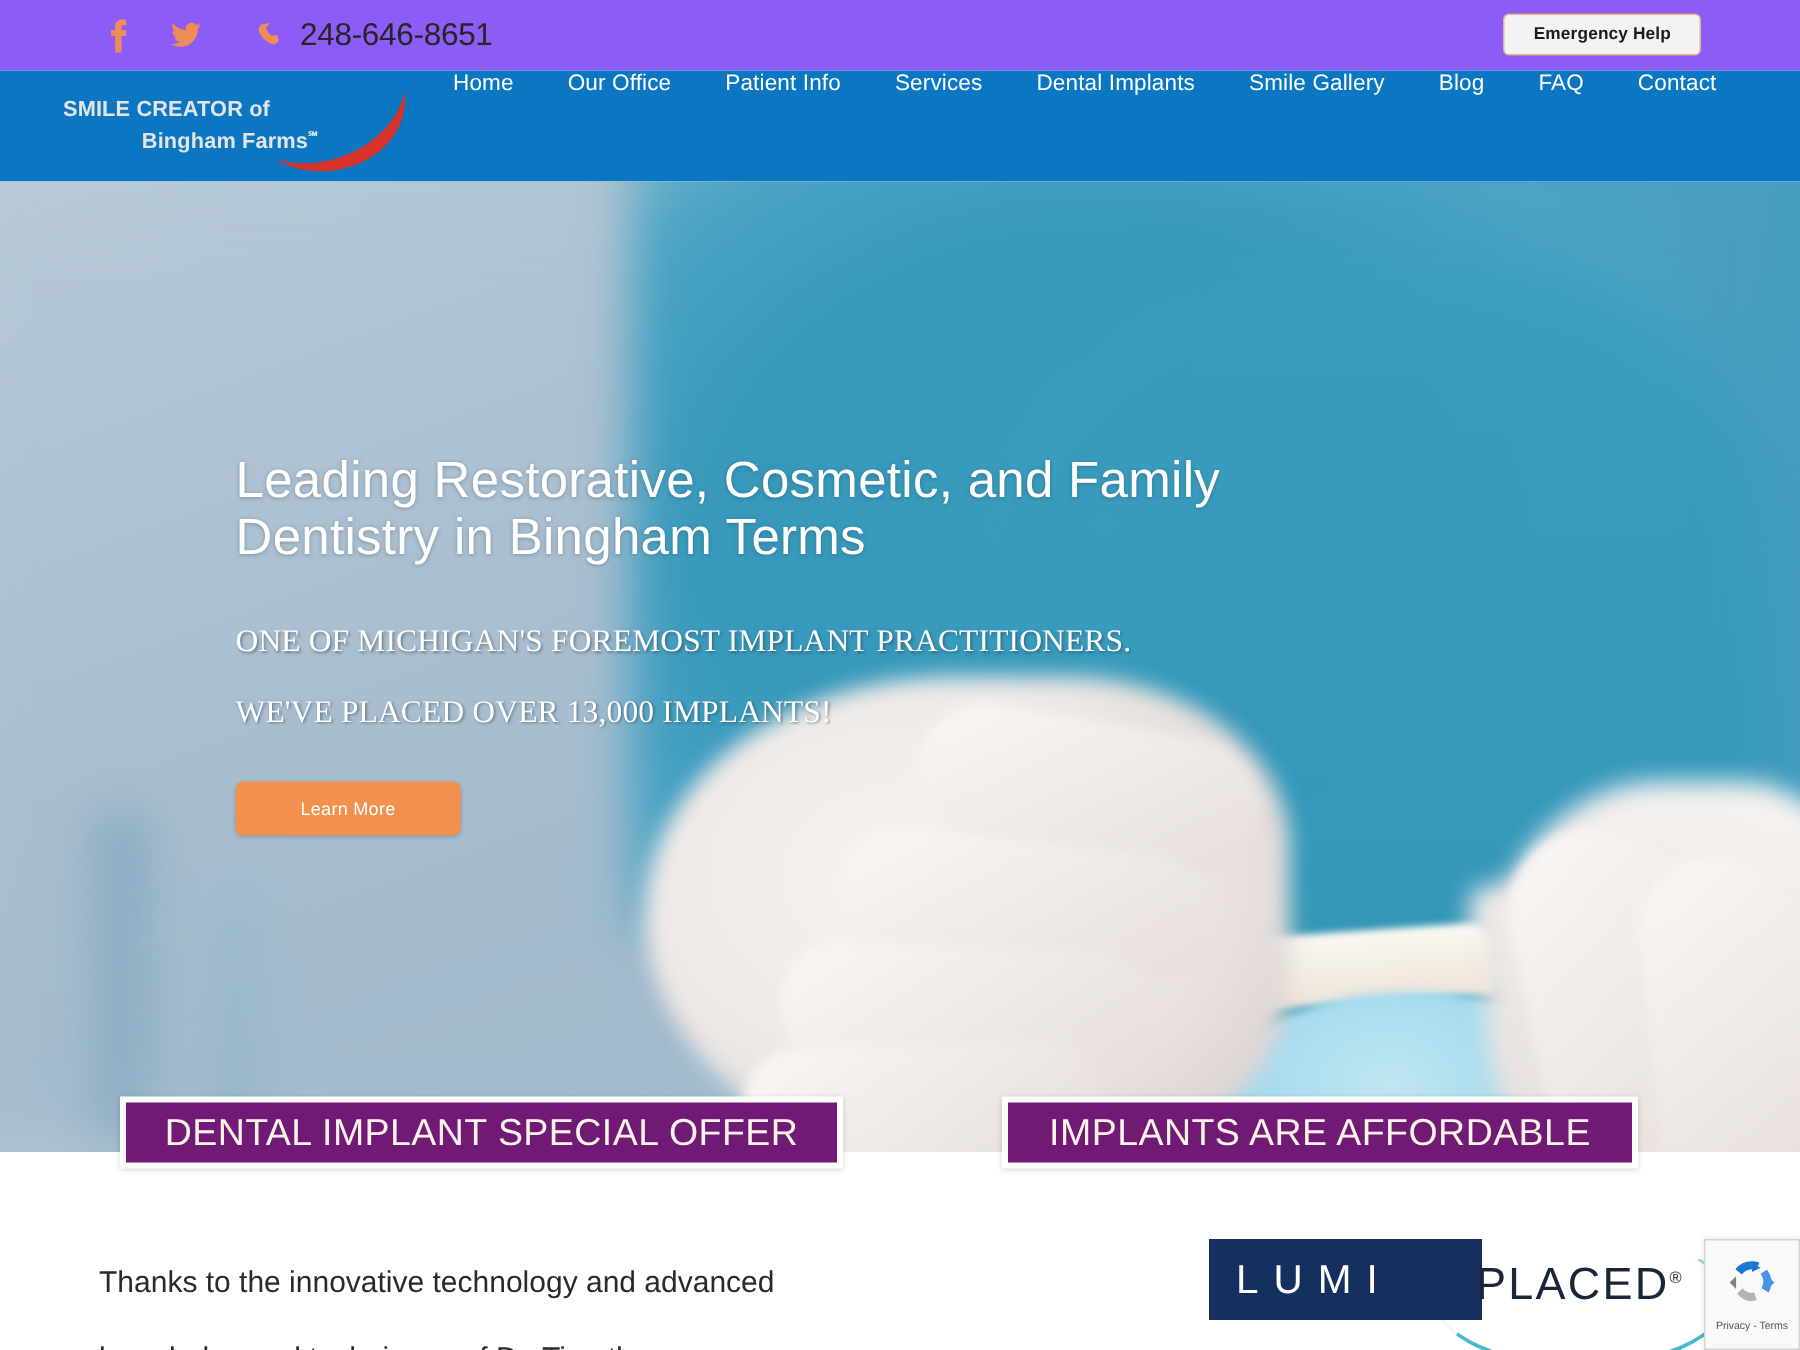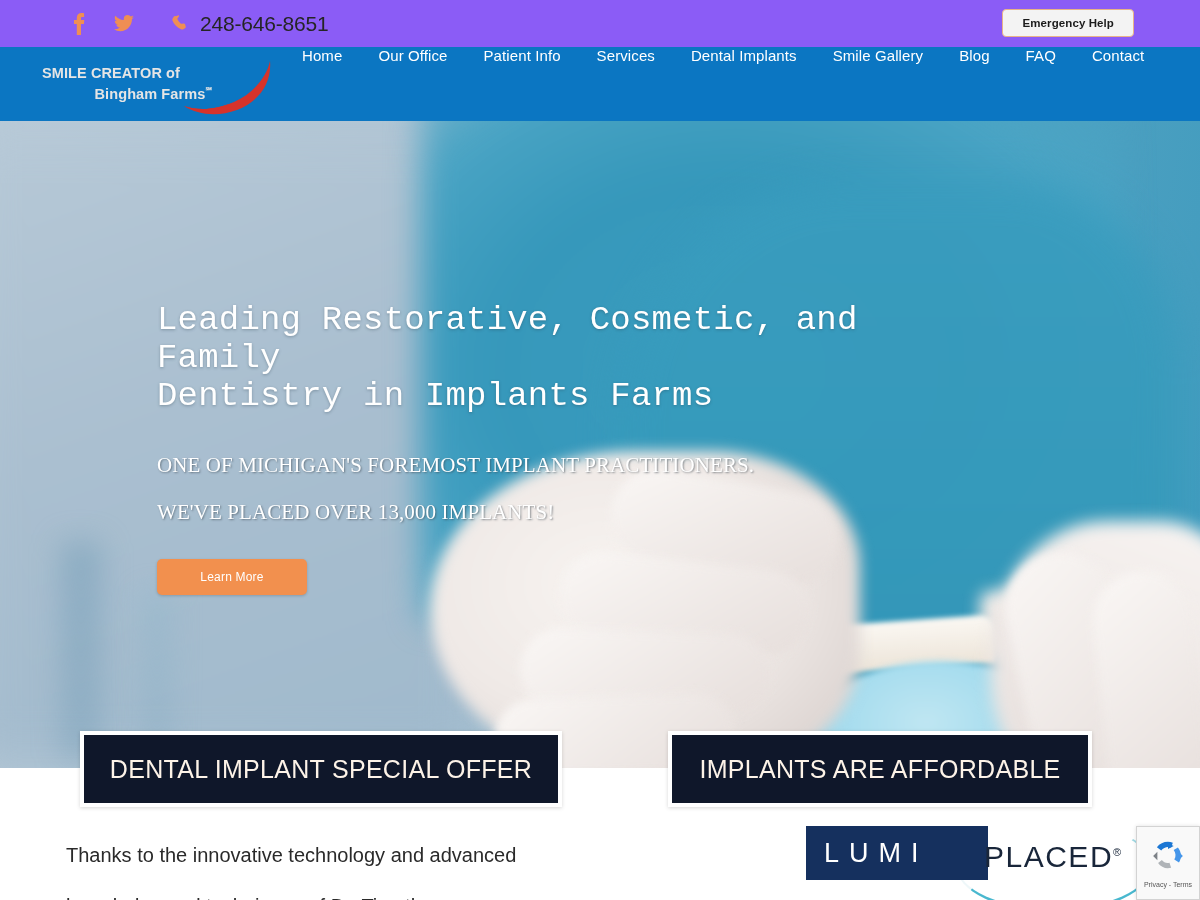--- a/index.html
+++ b/index.html
@@ -129,21 +129,21 @@
     border-radius:12px 14px 4px 4px; filter:blur(2.5px); transform:rotate(-4deg);
   }
   .tray {
     position:absolute; left:980px; top:470px; width:170px; height:70px;
     background:linear-gradient(180deg,#f3efec,#e0d9d5); filter:blur(8px);
     border-radius:10px;
   }
 
   .hero-content { position:absolute; left:157px; top:180px; width:760px; z-index:5; }
   .hero-h1 {
-    font-family:Liberation Mono, monospace;
+    font-family:Liberation Sans, sans-serif;
     font-size:34px; line-height:38px; color:#ffffff; font-weight:400;
     letter-spacing:0.2px;
     text-shadow:0 1px 3px rgba(40,60,75,0.35);
   }
   .hero-sub {
     font-family:"Liberation Serif", serif;
     font-size:21px; color:#ffffff; font-weight:400;
     letter-spacing:0.1px; margin-top:38px;
     text-shadow:1px 1px 2px rgba(50,60,70,0.55);
   }
@@ -156,21 +156,21 @@
     box-shadow:0 1px 3px rgba(0,0,0,0.18);
   }
 
   
   .offer-card {
     position:absolute; z-index:10;
     background:#ffffff; padding:4px;
     box-shadow:0 1px 4px rgba(0,0,0,0.16);
   }
   .offer-inner {
-    background:#0f172a; height:68px;
+    background:#701a75; height:40px;
     display:flex; align-items:center; justify-content:center;
     cursor:pointer;
   }
   .offer-label {
     color:#fdf3e8; font-size:25px; letter-spacing:0.3px;
     font-family:"Liberation Sans", sans-serif; white-space:nowrap;
   }
   #offer-1 { left:80px; top:731px; width:482px; }
   #offer-2 { left:668px; top:731px; width:424px; }
 
@@ -290,21 +290,21 @@
     <div class="finger f2"></div>
     <div class="finger f3"></div>
     <div class="finger f4"></div>
     <div class="hand-right"></div>
     <div class="finger fr1"></div>
     <div class="finger fr2"></div>
 
     <div class="hero-content">
       <div class="hero-h1">
         <div>Leading Restorative, Cosmetic, and Family</div>
-        <div>Dentistry in Implants Farms</div>
+        <div>Dentistry in Bingham Terms</div>
       </div>
       <div class="hero-sub">ONE OF MICHIGAN'S FOREMOST IMPLANT PRACTITIONERS.</div>
       <div class="hero-sub hero-sub2">WE'VE PLACED OVER 13,000 IMPLANTS!</div>
       <div class="learn-btn">Learn More</div>
     </div>
   </div>
 
   <div class="offer-card" id="offer-1">
     <div class="offer-inner">
       <span class="offer-label">DENTAL IMPLANT SPECIAL OFFER</span>

